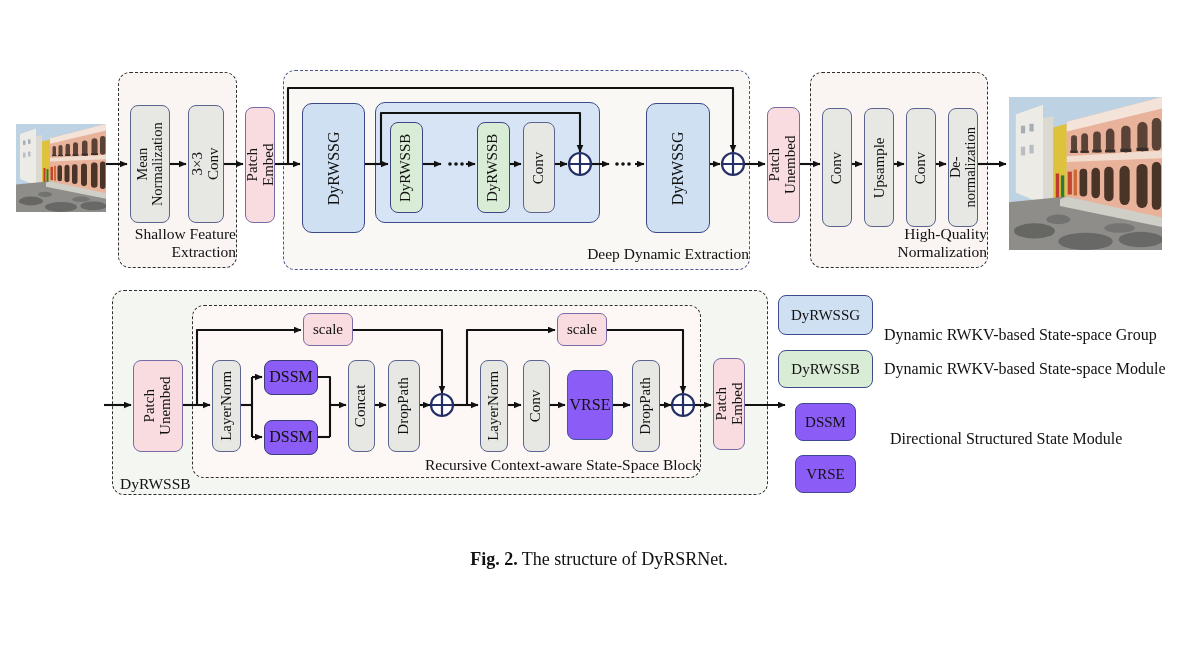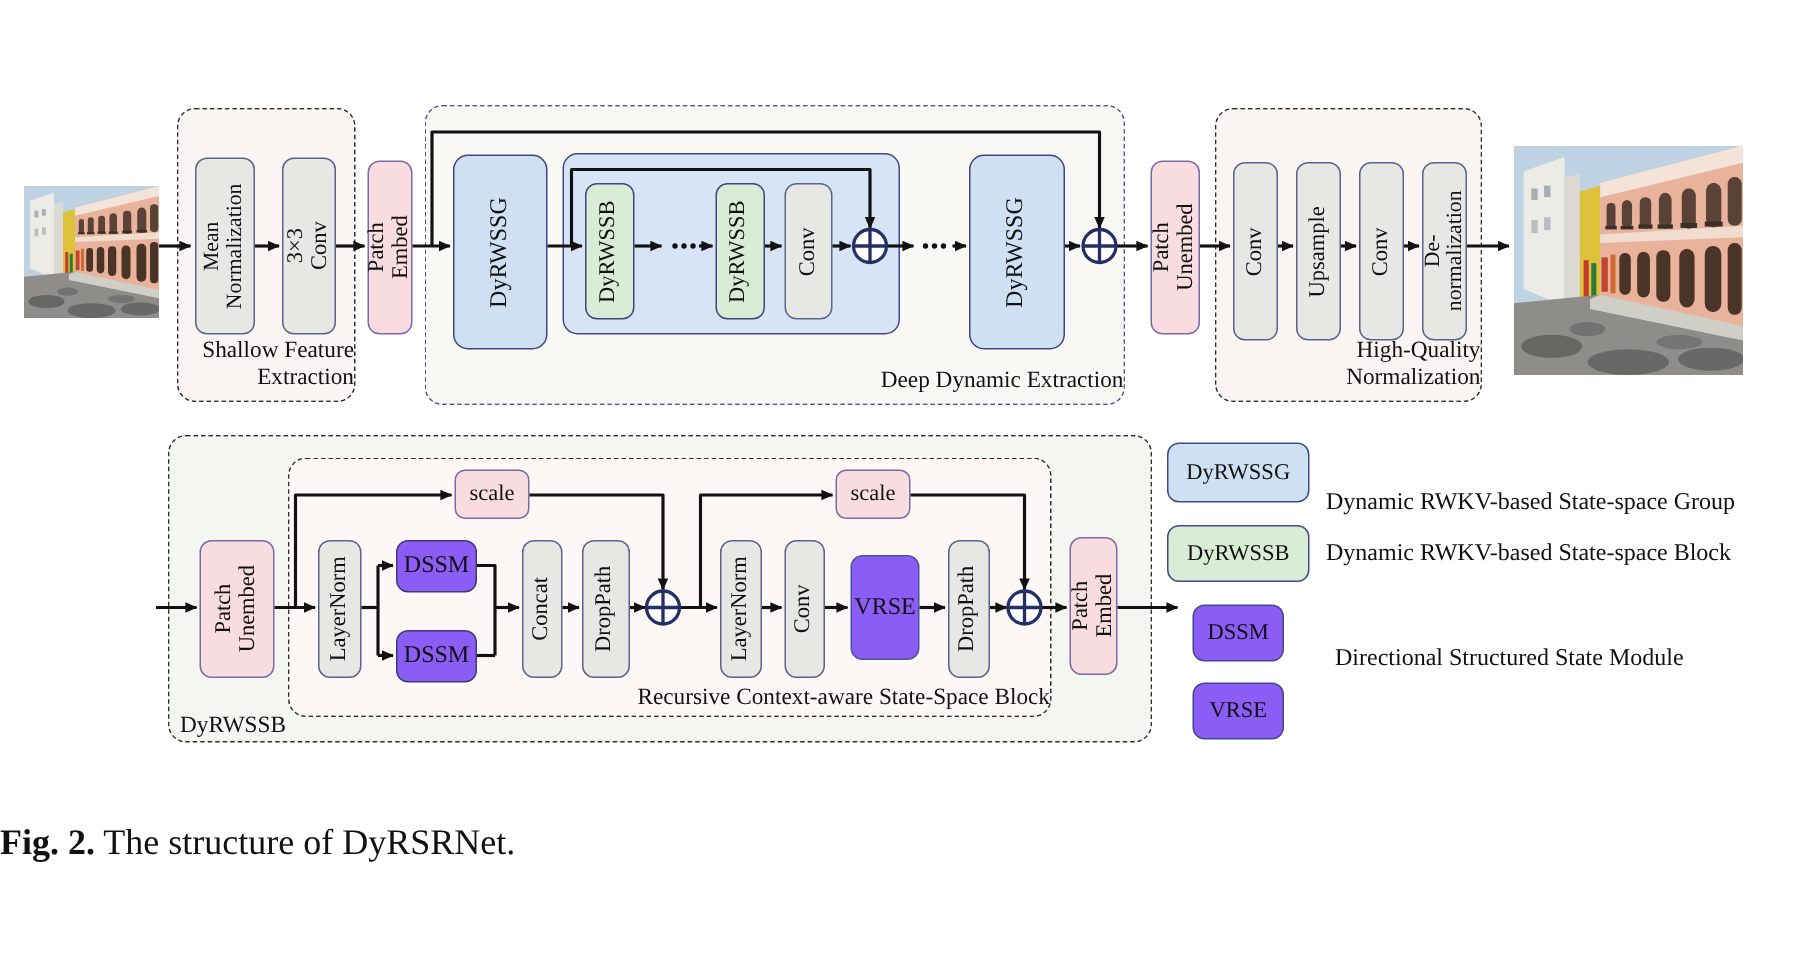--- a/index.html
+++ b/index.html
@@ -31,21 +31,21 @@
   .big{font-size:16px;}
   
   .floating-label{position:absolute;font-size:15.5px;white-space:nowrap;}
   
   .legend-desc{position:absolute;font-size:16px;white-space:nowrap;}
   .legend-blk{position:absolute;box-sizing:border-box;border:1.5px solid #3f4b8c;border-radius:8px;
     display:flex;align-items:center;justify-content:center;font-size:15px;}
   
   .overlay{position:absolute;left:0;top:0;z-index:50;pointer-events:none;}
   .imgbox{position:absolute;overflow:hidden;}
-  .caption{position:absolute;left:0;right:0;top:549px;font-size:24px;}
+  .caption{position:absolute;left:0;right:0;top:549px;text-align:center;font-size:18px;}
   .caption .b{font-weight:700;}
 </style>
 </head>
 <body>
 
 <div class="canvas">
 
   <svg width="0" height="0" style="position:absolute">
     <defs>
       <symbol id="street" viewBox="0 0 180 160">
@@ -213,21 +213,21 @@
   </div>
 
   <div class="legend-blk c-blue" style="left:778px;top:295px;width:95px;height:40px;">
     <span>DyRWSSG</span>
   </div>
   <div class="legend-desc" style="left:884px;top:306px;margin-top:20px;">Dynamic RWKV-based State-space Group</div>
 
   <div class="legend-blk c-green" style="left:778px;top:350px;width:95px;height:38px;">
     <span>DyRWSSB</span>
   </div>
-  <div class="legend-desc" style="left:884px;top:360px;">Dynamic RWKV-based State-space Block</div>
+  <div class="legend-desc" style="left:884px;top:360px;">Dynamic RWKV-based State-space Module</div>
 
   <div class="legend-blk c-purple" style="left:795px;top:403px;width:61px;height:38px;">
     <span>DSSM</span>
   </div>
   <div class="legend-desc" style="left:890px;top:430px;">Directional Structured State Module</div>
 
   <div class="legend-blk c-yellow" style="left:795px;top:455px;width:61px;height:38px;">
     <span>VRSE</span>
   </div>
 

